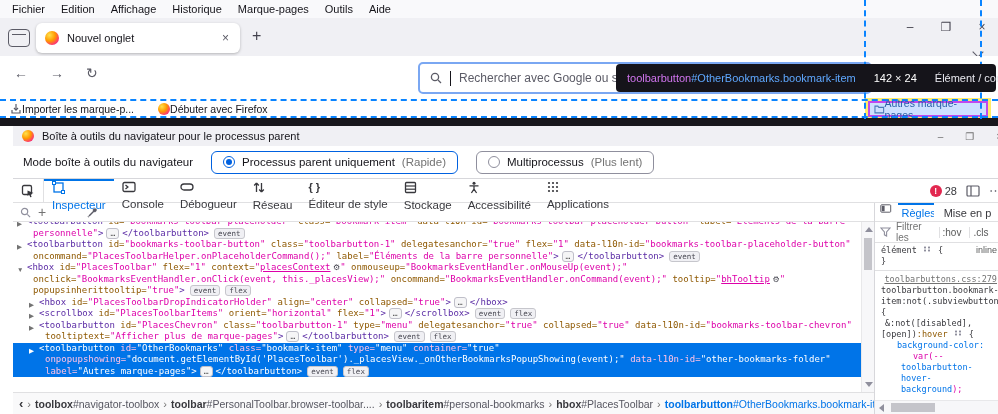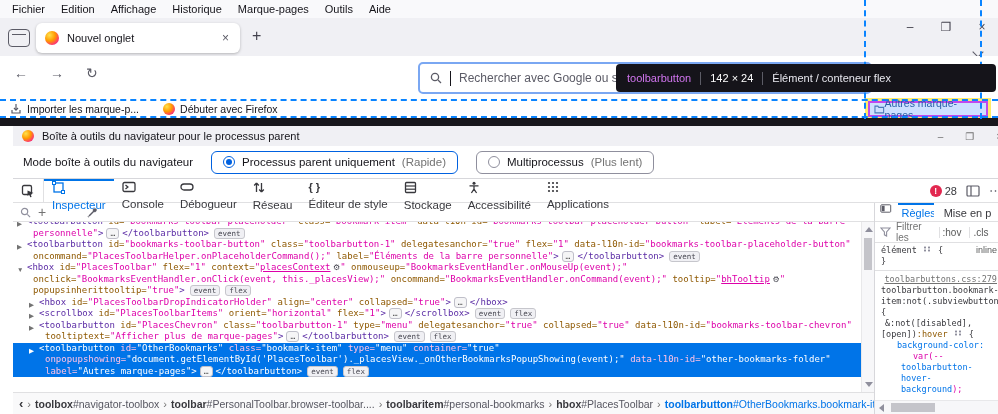--- a/index.html
+++ b/index.html
@@ -20,21 +20,21 @@
   .newtab-btn{position:absolute;left:252px;top:9px;font-size:16px;color:#42414d;}
   .win-controls{position:absolute;right:10px;top:2px;display:flex;gap:24px;color:#42414d;font-size:12px;}
   .win-controls span{width:12px;text-align:center;}
   .alltabs-chevron{position:absolute;right:16px;top:30px;width:8px;height:8px;border-right:1.5px solid #5b5b66;border-bottom:1.5px solid #5b5b66;transform:rotate(45deg);}
   .navbar{position:absolute;top:56px;left:0;right:0;height:42px;background:#fff;}
   .nav-btn{position:absolute;top:9px;font-size:14px;color:#5b5b66;}
   .urlbar{position:absolute;left:418px;top:6px;width:454px;height:32px;border:2px solid #7aa7f2;border-radius:5px;background:#fff;display:flex;align-items:center;padding:0 10px;gap:8px;}
   .url-placeholder{font-size:12px;color:#5b5b66;}
   .caret{width:1px;height:15px;background:#15141a;}
   .bookmarksbar{position:absolute;top:98px;left:0;right:0;height:21px;background:#fff;display:flex;align-items:center;padding-left:10px;gap:24px;}
-  .bm-item{display:flex;align-items:flex-end;gap:5px;font-size:10.5px;color:#15141a;}
+  .bm-item{display:flex;align-items:flex-end;font-size:10.5px;color:#15141a;}
   .other-bm{position:absolute;left:868px;top:101px;width:120px;height:16px;background:rgba(150,190,255,.48);border:2px solid var(--highlight-purple);box-shadow:0 0 0 3px rgba(255,233,79,.85);display:flex;align-items:center;gap:0;padding:0 4px;font-size:10.5px;color:#2b5fa8;}
   
   .dash-h{position:absolute;left:0;right:0;border-top:2px dashed var(--overlay-blue);z-index:30;}
   .dash-v{position:absolute;top:0;height:119px;border-left:2px dashed var(--overlay-blue);z-index:30;}
   
   .pick-tooltip{position:absolute;left:616px;top:64px;right:2px;height:28px;background:var(--tooltip-bg);border-radius:4px;display:flex;align-items:center;gap:9px;padding:0 11px;font-size:11px;z-index:50;white-space:nowrap;}
   .pt-tag{color:var(--tooltip-tag);}
   .pt-id{color:var(--tooltip-id);}
   .pt-sep{width:1px;height:13px;background:#5c5c66;}
   .pt-size{color:#fff;}
@@ -193,20 +193,21 @@
     <span>Autres marque-pages</span>
   </div>
 
   <div class="dash-h" style="top:99px"></div>
   <div class="dash-h" style="top:116px"></div>
   <div class="dash-v" style="left:864px"></div>
   <div class="dash-v" style="left:980px"></div>
 
   <div class="pick-tooltip">
     <span class="pt-tag">toolbarbutton</span>
+      <span class="pt-id" style="margin-left:-9px">#OtherBookmarks.bookmark-item</span>
     <span class="pt-sep"></span>
     <span class="pt-size">142 × 24</span>
     <span class="pt-sep"></span>
     <span class="pt-note">Élément / conteneur flex</span>
   </div>
 </div>
 <div class="darkstrip"></div>
 
 <div id="devtools">
   <div class="dt-title">

